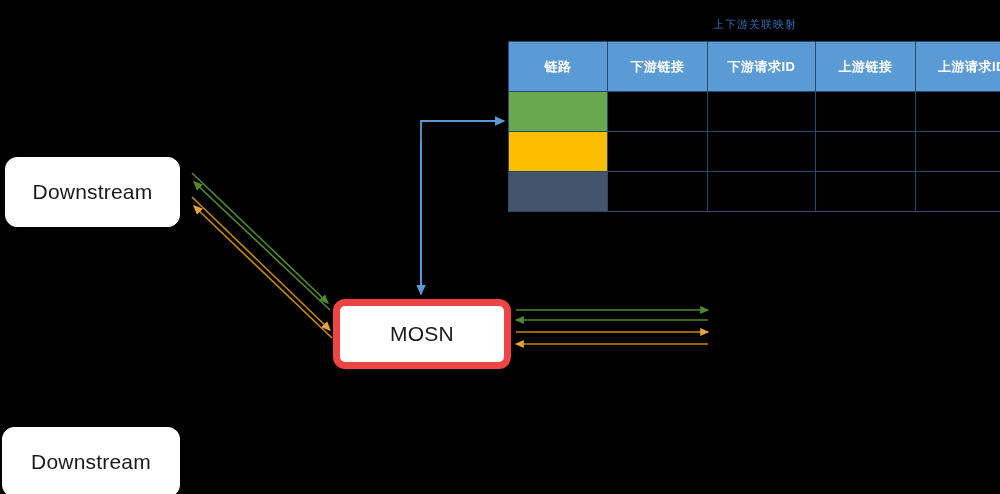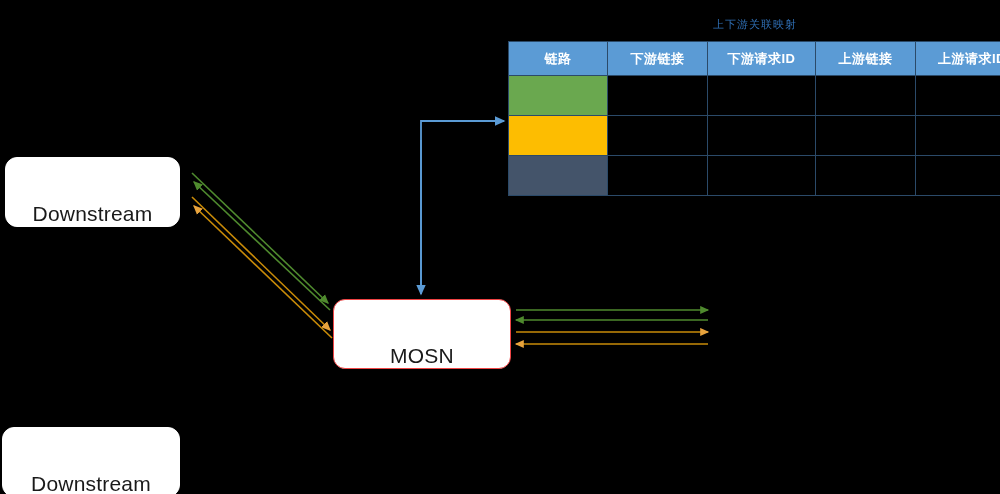--- a/index.html
+++ b/index.html
@@ -15,30 +15,30 @@
     overflow: hidden;
     font-family: "Liberation Sans", sans-serif;
   }
 
   
   .node {
     position: absolute;
     background: #ffffff;
     border-radius: 12px;
     display: flex;
-    align-items: flex-end;
+    align-items: center;
     justify-content: center;
     color: #1a1a1a;
     font-size: 21px;
     font-family: "Liberation Sans", sans-serif;
     letter-spacing: 0.2px;
     box-sizing: border-box;
   }
   .node.plain { border: 1px solid #ffffff; }
-  .node.selected { border: 1px solid #ef4444; }
+  .node.selected { border: 7px solid #ef4444; }
 
   #node-downstream-top  { left: 5px;   top: 157px; width: 175px; height: 70px; }
   #node-downstream-bot  { left: 2px;   top: 427px; width: 178px; height: 70px; }
   #node-mosn            { left: 333px; top: 299px; width: 178px; height: 70px; }
   #node-upstream        { left: 712px; top: 299px; width: 175px; height: 70px; }
 
   
   #edges {
     position: absolute;
     left: 0; top: 0;
@@ -67,21 +67,21 @@
     border-collapse: collapse;
     table-layout: fixed;
   }
   #mapping-table th {
     background: #5b9bd5;
     color: #ffffff;
     font-size: 13px;
     font-weight: bold;
     font-family: "Liberation Sans", sans-serif;
     height: 33px;
-    padding: 0;
+    padding: 8px;
     text-align: center;
     border: 1px solid #2b4a69;
     letter-spacing: 0.5px;
   }
   #mapping-table td {
     height: 39px;
     padding: 0;
     border: 1px solid #2b4a69;
     background: transparent;
   }

